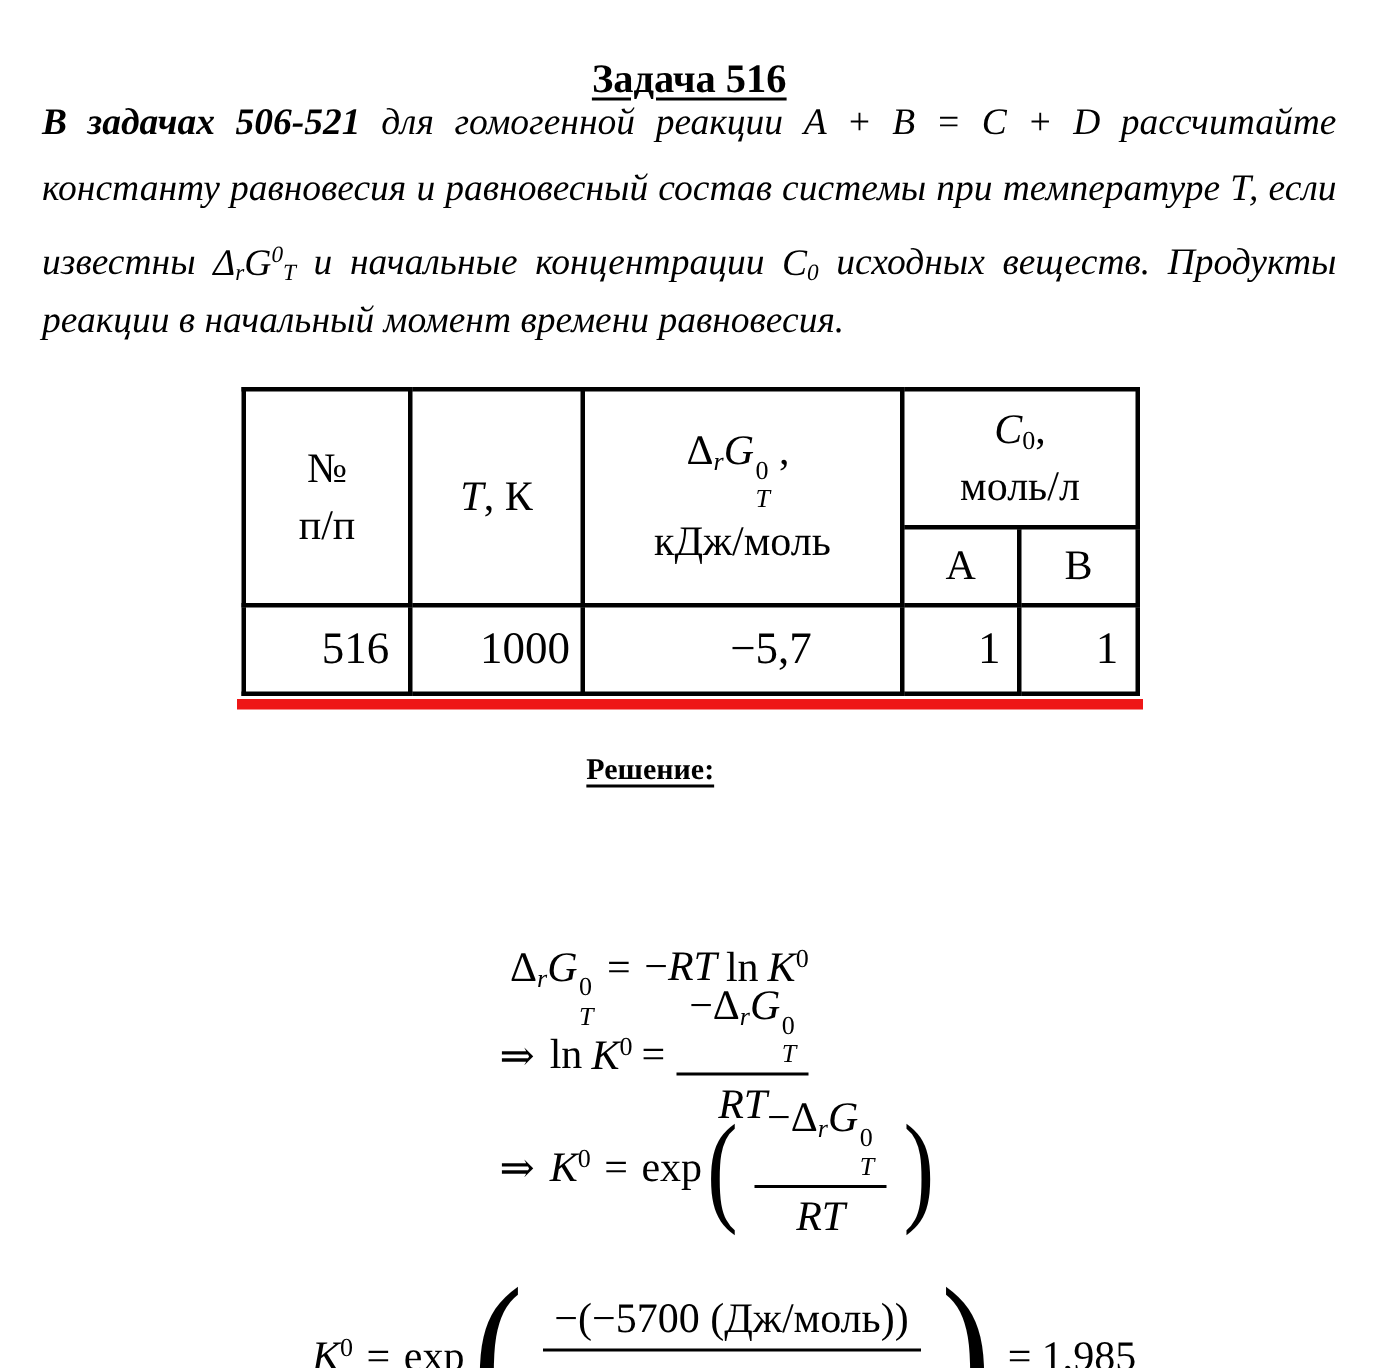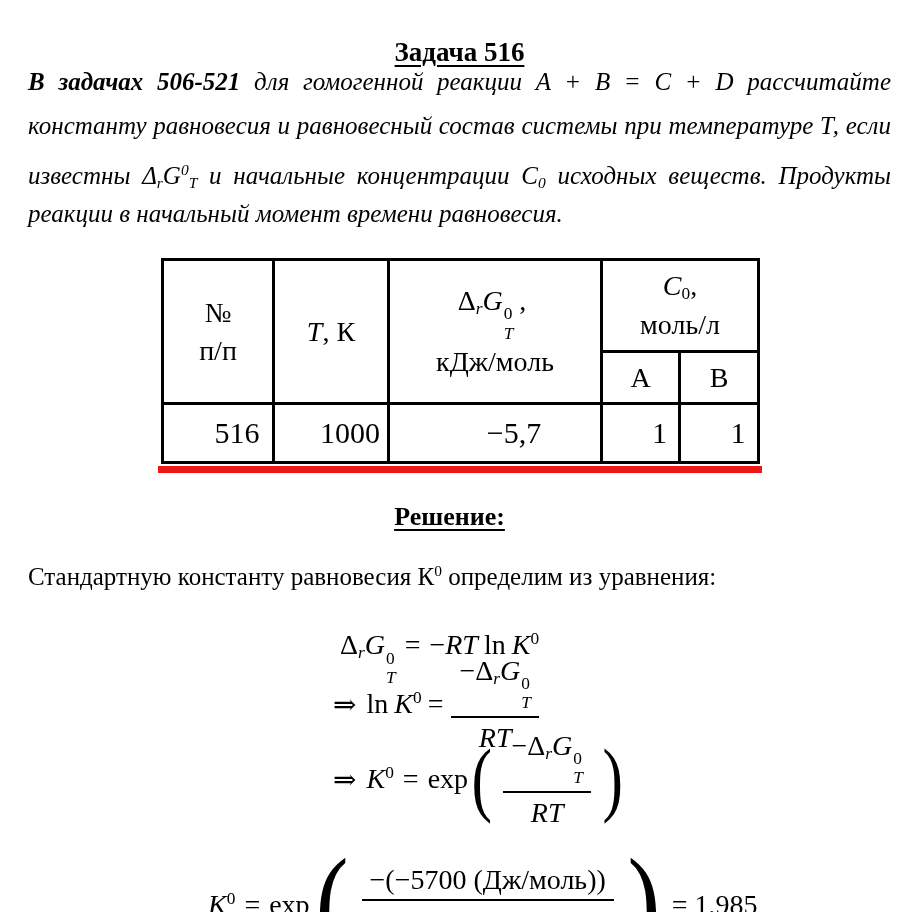--- a/index.html
+++ b/index.html
@@ -33,21 +33,21 @@
   table.tbl td { border: 3px solid #000; text-align: center; vertical-align: middle;
                  padding: 0 2px; font-size: 28px; line-height: 1.35; }
   table.tbl tr.r1 { height: 92px; }
   table.tbl tr.r2 { height: 52px; }
   table.tbl tr.r3 { height: 59px; }
   table.tbl tr.r3 td { font-size: 30px; padding-left: 40px; }
   .redline { position: absolute; left: 158px; top: 466px; width: 604px; height: 7px;
              background: var(--highlight-red); }
 
   .sol-head { position: absolute; top: 502px; left: 0; width: 867px; text-align: center;
-              font-size: 26px; font-weight: bold; margin-left: 16px; }
+              font-size: 20px; font-weight: bold; }
   .intro { position: absolute; top: 562px; left: 28px; font-size: 25px; }
 
   
   .eq { position: absolute; font-size: 28px; white-space: nowrap; }
   .eq-row { display: flex; align-items: center; }
   .eq1 { left: 340px; top: 629px; }
   .eq2 { left: 333px; top: 658px; height: 92px; }
   .eq3 { left: 333px; top: 731px; height: 96px; }
   .eq4 { left: 208px; top: 830px; height: 150px; }
   .mx  { margin: 0 9px; }
@@ -116,21 +116,20 @@
       <td>1</td>
     </tr>
   </tbody>
     </table>
   <div class="redline"></div>
 
   <div class="sol-head">
     <span class="u">Решение:</span>
   </div>
 
-  <div class="intro"><span>Стандартную константу равновесия К</span><span class="sup">0</span><span> определим из уравнения:</span></div>
 
   <div class="eq eq1"><span><span>Δ</span><span class="sub it">r</span><span class="it">G</span><span class="ss">
           <span>0</span>
           <span class="it">T</span>
         </span></span><span class="mx">=</span><span>−</span><span class="it">RT</span><span class="mxs">ln</span><span><span class="it">K</span><span class="sup">0</span></span></div>
 
   <div class="eq eq2 eq-row">
     <span class="arrow">⇒</span>
     <span>ln</span>
     <span class="mxs"><span class="it">K</span><span class="sup">0</span></span>

